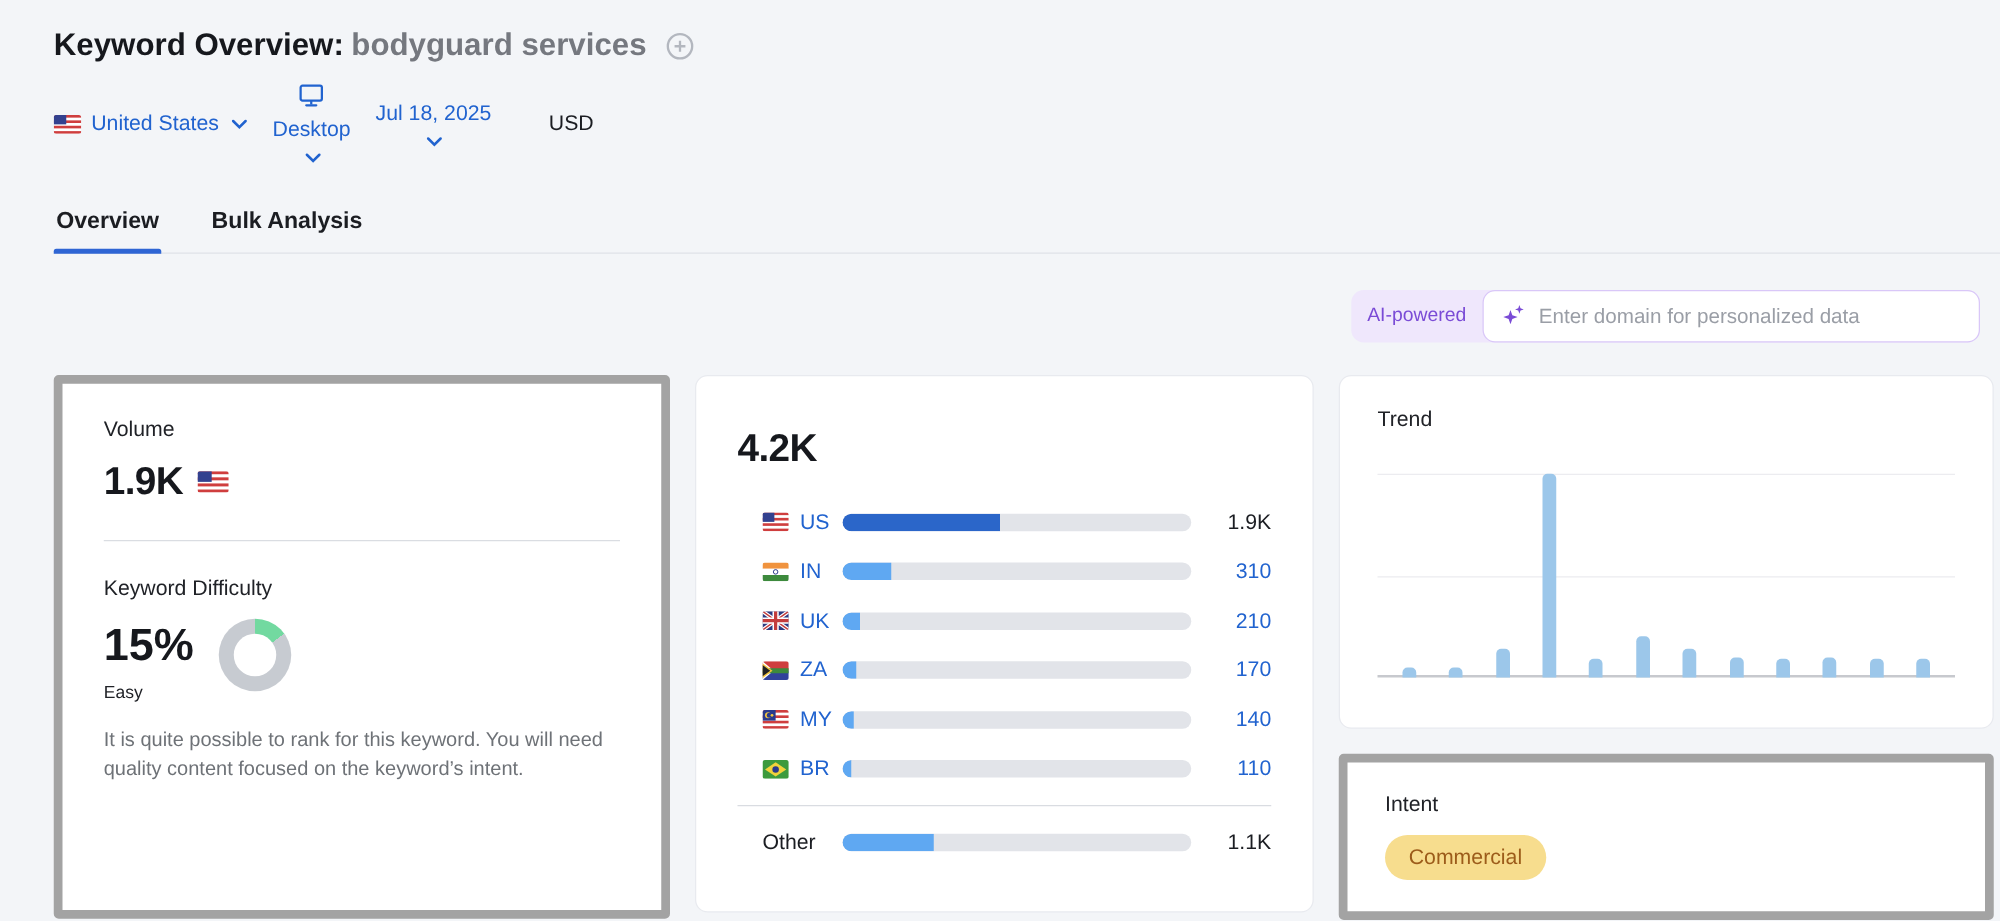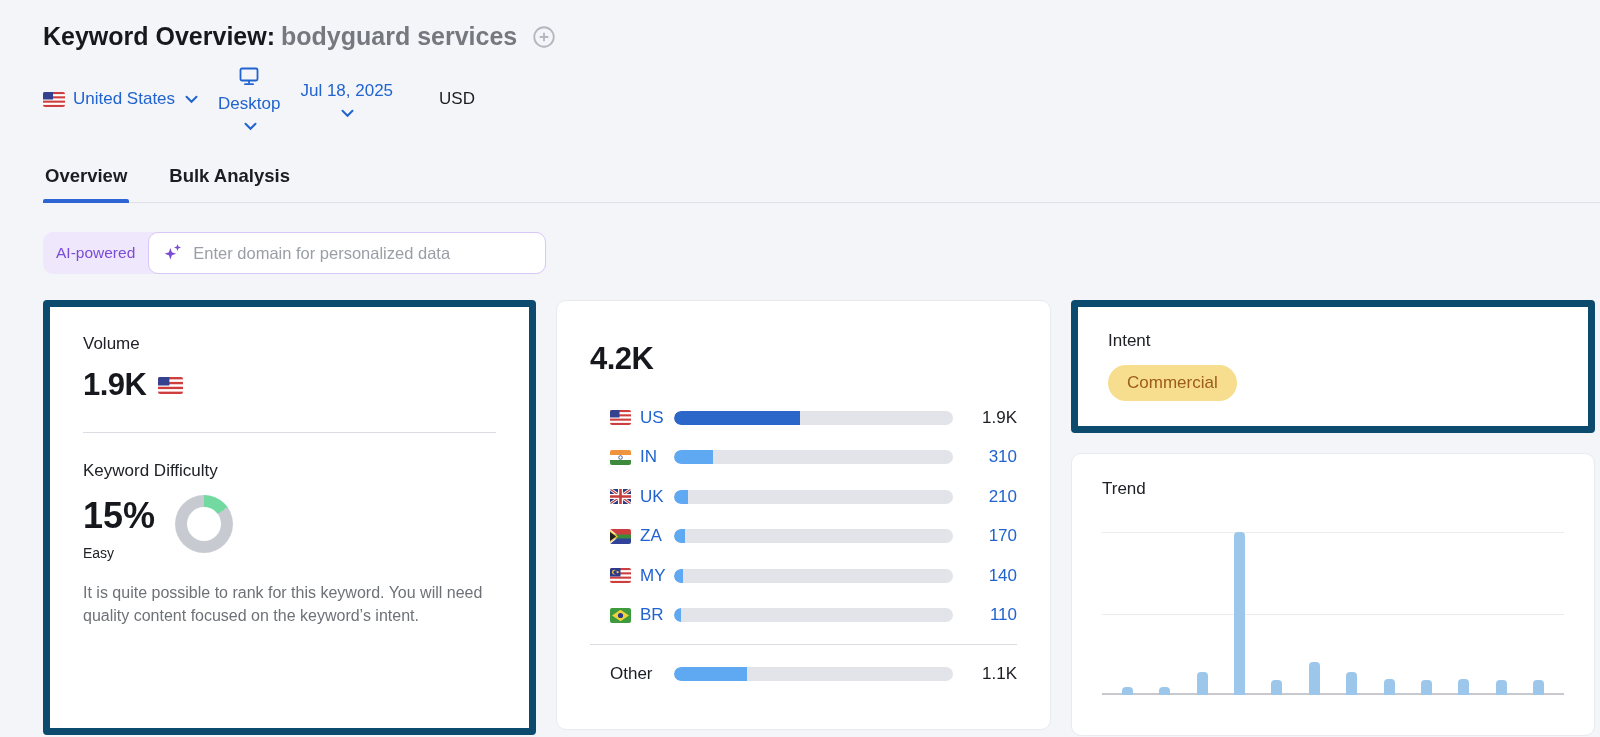--- a/index.html
+++ b/index.html
@@ -22,32 +22,32 @@
   .filter + .filter { margin-left:20px;flex-direction:column; }
   .usd { color:#1b1d22; margin-left:46px; }
   .chev { display:inline-flex; margin-left:2px; }
 
   
   .tabs { display:flex; gap:38px; margin-top:34px; border-bottom:1px solid #dfe2e8; width:1557px; }
   .tab { font-size:18.5px; font-weight:600; padding:0 2px 15px 2px; color:#1b1d22; cursor:pointer; position:relative; }
   .tab.active::after { content:""; position:absolute; left:0; right:0; bottom:-1px; height:4px; background:#2e65d4; border-radius:2px 2px 0 0; }
 
   
-  .searchrow { display:flex; align-items:flex-end; gap:16px; margin-top:29px; }
+  .searchrow { display:flex; align-items:flex-end; gap:16px; margin-top:29px;flex-direction:column; }
   .aigroup { display:flex; align-items:center; background:#efe7fc; border-radius:10px; height:42px; }
   .ailabel { color:#7a4bd6; font-size:15.5px; font-weight:500; padding:0 13px; }
   .aiinput { display:flex; align-items:center; gap:10px; background:#fff; border:1px solid #d9c7f8; border-radius:10px; height:42px; padding:0 14px; width:398px; }
   .aiinput input { border:none; outline:none; font-size:16.5px; color:#3c3f45; width:100%; font-family:"Liberation Sans", sans-serif; background:transparent; }
   .aiinput input::placeholder { color:#9a9ea6; }
   .locbtn { display:flex; align-items:center; gap:10px; background:#fff; border:1px solid #c8cbd2; border-radius:9px; height:44px; padding:0 16px; font-size:16.5px; color:#595d66; cursor:pointer; }
 
   
   .grid { display:grid; grid-template-columns:493px 495px 524px; gap:20px; margin-top:26px; align-items:start; }
   .card { background:#fff; border:1px solid #e8eaef; border-radius:10px; }
-  .card.purple { border:7px solid #0c4a6e; border-radius:4px; }
+  .card.purple { border:7px solid #a3a3a3; border-radius:4px; }
 
   .volcard { height:435px; padding:27px 33px; }
   .cardtitle { font-size:17px; color:#202227; }
   .bigval { font-size:31px; font-weight:bold; color:#16181d; letter-spacing:-0.5px; }
   .volrow { display:flex; align-items:center; gap:12px; margin-top:13px; }
   .voldivider { border-top:1px solid #dadde2; margin:29px 0 28px 0; }
   .kdrow { display:flex; align-items:flex-start; margin-top:14px; }
   .kdleft { display:flex; flex-direction:column; gap:8px; }
   .kdval { font-size:36px; font-weight:bold; color:#16181d; }
   .kdlabel { font-size:14px; color:#202227; }
@@ -322,24 +322,20 @@
             </span>
             <span class="gtrack">
               <span class="gfill" style="width: 26.1905%; background: rgb(95, 168, 242);"></span>
             </span>
             <span class="gvalue dark">1.1K</span>
           </div>
         </div>
     </div>
 
     <div class="rightcol">
-      <div class="card purple intentcard">
-        <div class="cardtitle">Intent</div>
-        <span class="intentbadge">Commercial</span>
-      </div>
       <div class="card trendcard">
         <div class="cardtitle">Trend</div>
         <div class="trendchart">
           <div class="gridline gl-top"></div>
           <div class="gridline gl-mid"></div>
           <div class="baseline"></div>
           <div class="tbars" id="trend-bars">
               <div class="tbar" style="height: 5%;"></div>
               <div class="tbar" style="height: 5%;"></div>
               <div class="tbar" style="height: 14%;"></div>
@@ -348,16 +344,20 @@
               <div class="tbar" style="height: 20%;"></div>
               <div class="tbar" style="height: 14%;"></div>
               <div class="tbar" style="height: 10%;"></div>
               <div class="tbar" style="height: 9%;"></div>
               <div class="tbar" style="height: 10%;"></div>
               <div class="tbar" style="height: 9%;"></div>
               <div class="tbar" style="height: 9%;"></div>
             </div>
         </div>
       </div>
+      <div class="card purple intentcard">
+        <div class="cardtitle">Intent</div>
+        <span class="intentbadge">Commercial</span>
+      </div>
     </div>
 
   </div>
 </div>
 
 </body></html>

